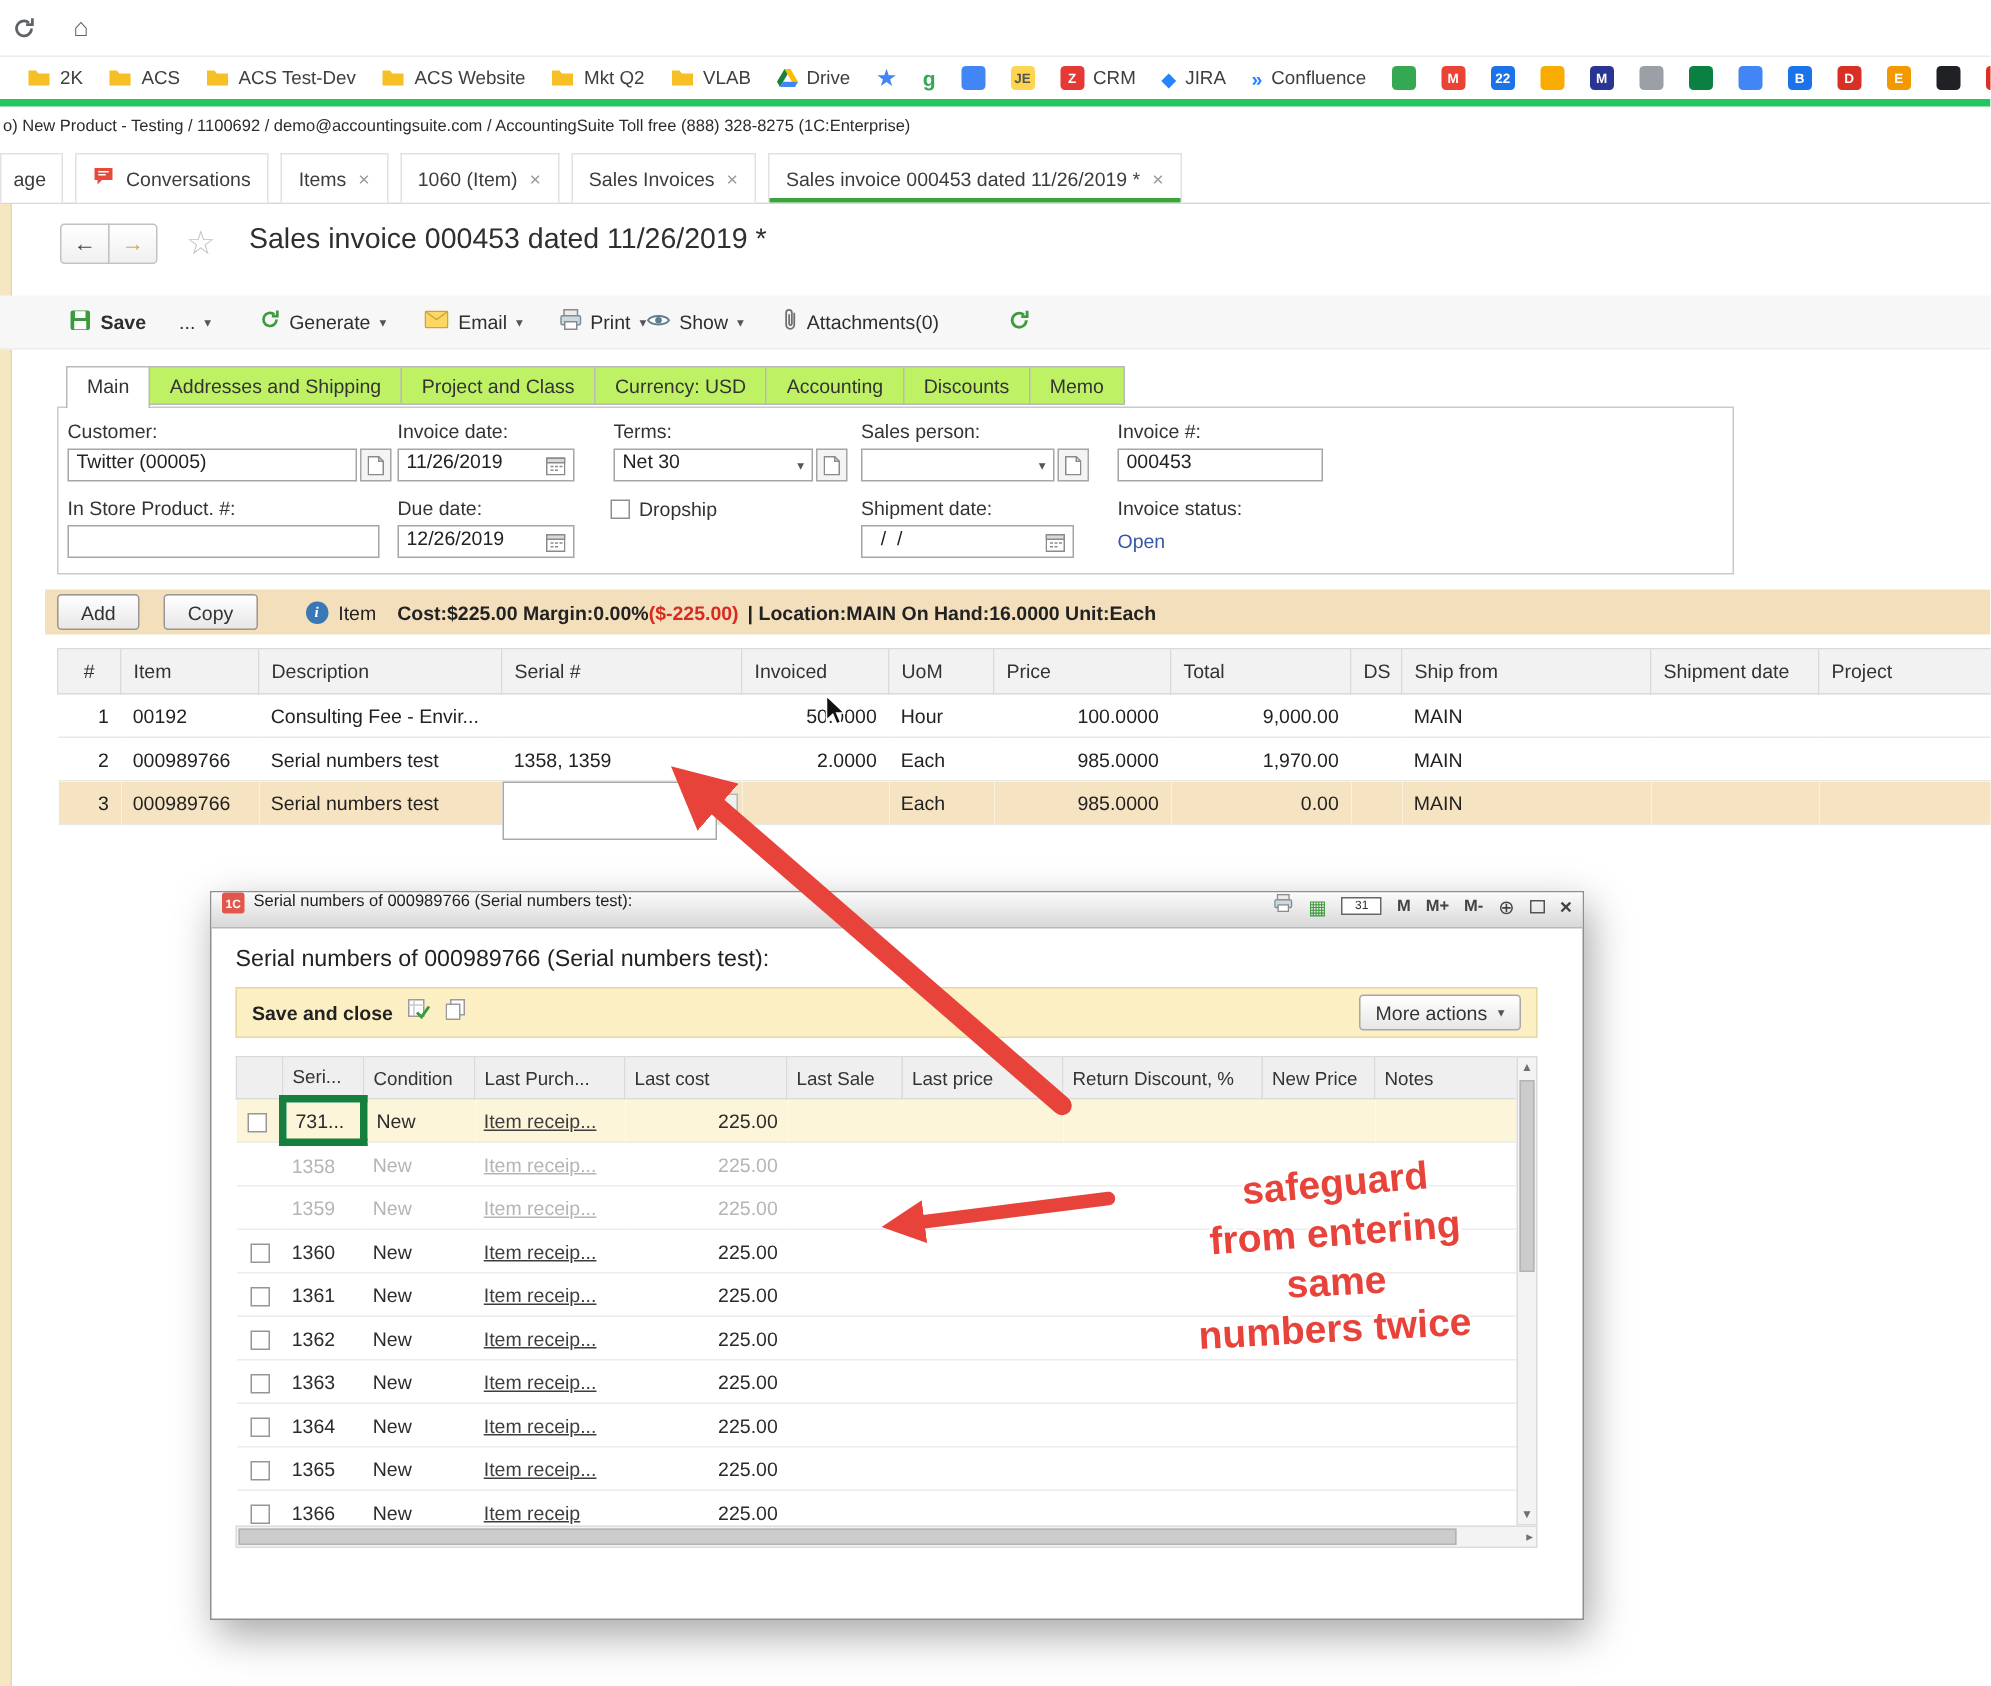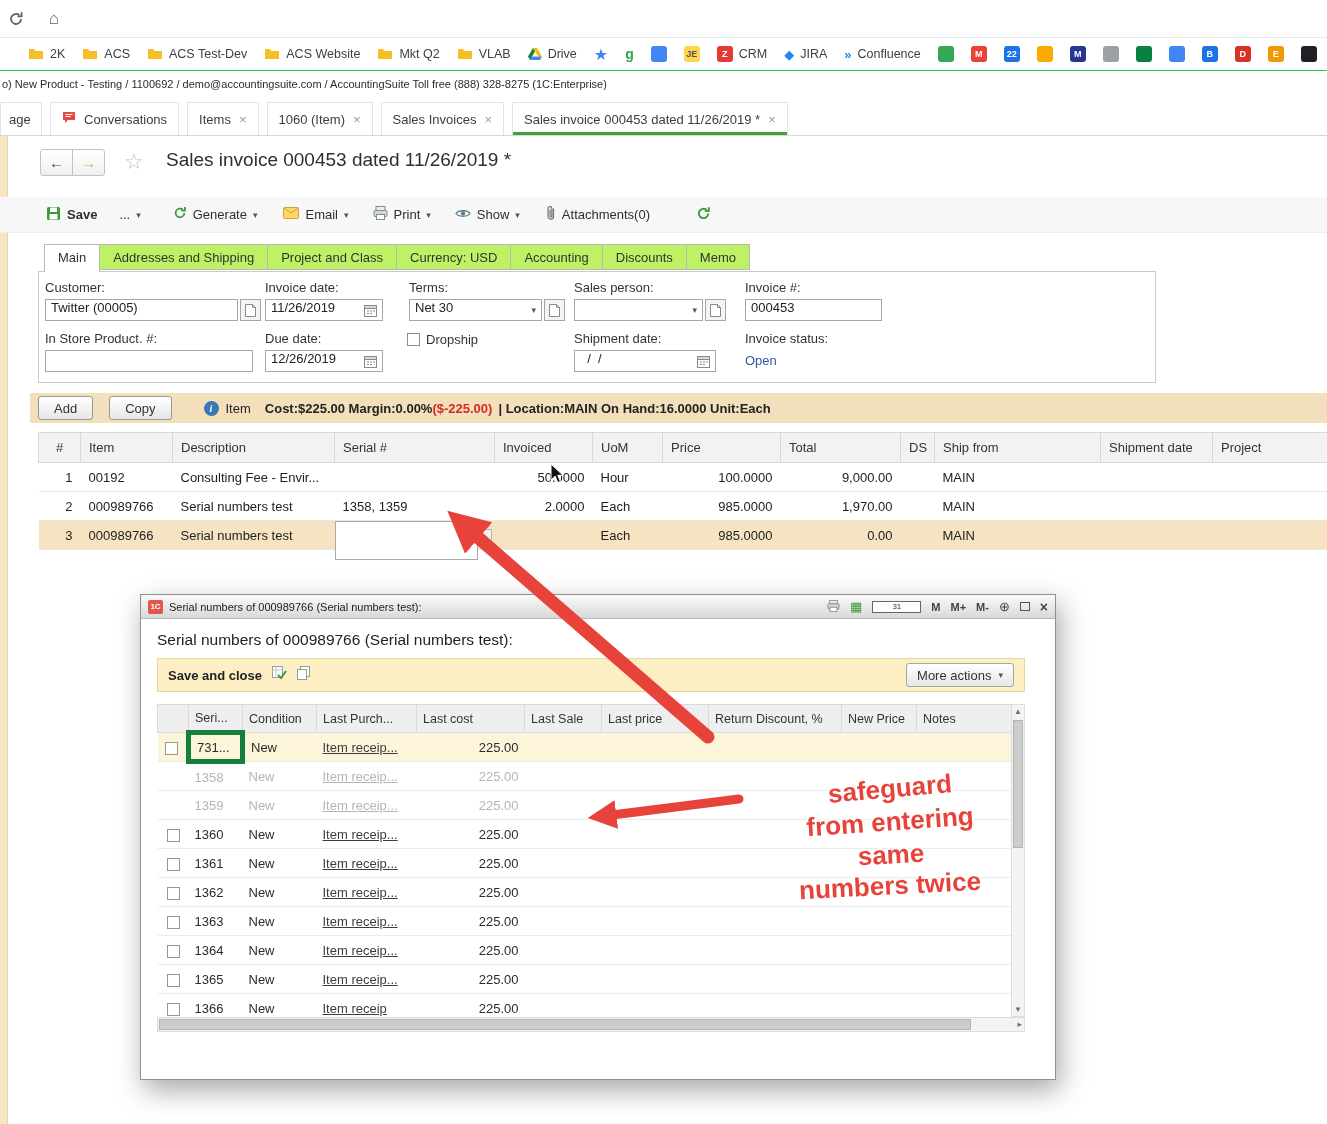--- a/index.html
+++ b/index.html
@@ -5,21 +5,21 @@
   *{box-sizing:border-box}
   html,body{margin:0;padding:0}
   body{font-family:"Liberation Sans",sans-serif;background:#fff}
   #stage{position:relative;width:1327px;height:1124px;background:#fff;overflow:hidden}
 
   
   #bbar{position:absolute;left:0;top:0;width:1327px;height:38px;background:#fff;border-bottom:1px solid #e8eaed;display:flex;align-items:center;padding-left:4px;gap:14px}
   .icbtn{display:inline-flex;align-items:center;justify-content:center;width:24px;height:24px;color:#5f6368;font-size:17px}
   #urlwrap{display:flex;align-items:center;gap:9px}
   #urltext{font-size:14px;color:#202124}
-  #bmbar{position:absolute;left:0;top:38px;width:1327px;height:33px;background:#fff;border-bottom:1px solid #22c55e;display:flex;align-items:center;gap:17px;padding-left:28px}
+  #bmbar{position:absolute;left:0;top:38px;width:1327px;height:33px;background:#fff;border-bottom:5px solid #22c55e;display:flex;align-items:center;gap:17px;padding-left:18px}
   .bk{display:inline-flex;align-items:center;gap:6px;font-size:12.5px;color:#3c4043;white-space:nowrap}
   .chip{width:16px;height:16px;border-radius:3px;display:inline-flex;align-items:center;justify-content:center;font-size:9px;font-weight:bold;color:#fff;line-height:1}
   .bmstar{color:#4285f4;font-size:16px}
   .gletter{color:#34a853;font-weight:bold;font-size:14px}
   .jdiamond{color:#2684ff;font-size:13px}
   .cflu{color:#2684ff;font-size:13px;font-weight:bold}
 
   
   #appline{position:absolute;left:2px;top:72px;width:1320px;height:24px;font-size:11px;color:#2b2b2b;line-height:24px;white-space:nowrap;overflow:hidden}
 
@@ -72,27 +72,27 @@
   #itable th{height:30px;background:#f2f2f2;border:1px solid #d9d9d9;font-weight:normal;font-size:13px;color:#333;text-align:left;padding:0 8px;white-space:nowrap;overflow:hidden}
   #itable th.c{text-align:center}
   #itable td{height:29px;border-bottom:1px solid #e8e8e8;font-size:13px;color:#222;padding:0 8px;white-space:nowrap;overflow:hidden;background:#fff}
   #itable .num{text-align:right}
   #itable tr.sel td{background:#f6e3c2}
   #seredit{position:absolute;left:335px;top:521px;width:143px;height:39px;background:#fff;border:1px solid #a9a9a9;z-index:6}
   #serhandle{position:absolute;left:479px;top:529px;width:13px;height:13px;border:1px solid #b5b5b5;background:#f0f0f0;z-index:6}
 
   
   #modal{position:absolute;left:140px;top:594px;width:916px;height:486px;background:#fff;border:1px solid #8f8f8f;box-shadow:4px 10px 26px rgba(0,0,0,.35);z-index:10}
-  .mtbar{height:24px;background:linear-gradient(#fbfbfb,#d8d8d8);border-bottom:1px solid #b9b9b9;display:flex;align-items:center;padding:0 7px;gap:6px}
+  .mtbar{height:24px;background:linear-gradient(#fbfbfb,#d8d8d8);border-bottom:1px solid #b9b9b9;display:flex;align-items:flex-start;padding:0 7px;gap:6px}
   .m1c{width:15px;height:14px;background:#e2574c;border-radius:2px;color:#fff;font-size:8px;font-weight:bold;display:inline-flex;align-items:center;justify-content:center;flex:none}
   .mttl{font-size:11px;color:#222;white-space:nowrap;overflow:hidden}
   .mctrls{margin-left:auto;display:flex;align-items:center;gap:10px;color:#444}
   .mtxt{font-size:11px;font-weight:bold}
   .ggrid{color:#3d9a3d;font-size:13px;line-height:1}
-  .calbox{font-size:8px;border:1px solid #666;padding:0 19px;line-height:10px;background:#fff;color:#333}
+  .calbox{font-size:8px;border:1px solid #666;padding:0 8px;line-height:10px;background:#fff;color:#333}
   .mag{font-size:13px;line-height:1}
   .maxbox{width:10px;height:9px;border:1.5px solid #555;display:inline-block}
   .mclose{font-size:14px;font-weight:bold;line-height:1}
   .mhead{margin:12px 16px 9px;font-size:15.5px;color:#222;white-space:nowrap}
   .mbar{margin:0 16px;width:868px;height:34px;background:#fcefc3;border:1px solid #e9d7a2;display:flex;align-items:center;padding:0 10px;gap:10px}
   .sclose{font-size:13px;font-weight:bold;color:#222}
   .mabtn{margin-left:auto;height:24px;padding:0 10px;border:1px solid #a6a6a6;border-radius:3px;background:linear-gradient(#fff,#e7e7e7);display:inline-flex;align-items:center;gap:7px;font-size:13px;color:#333}
   .mgridrow{margin:12px 0 0 16px;width:868px;position:relative}
   .gwrap{width:854px;height:313px;overflow:hidden}
   .gwrap table{border-collapse:collapse;table-layout:fixed;width:854px}
@@ -308,21 +308,21 @@
         <span class="caret">▾</span>
     </span>
     <span class="tbi" style="margin-right:24px">
       <span><svg width="16" height="12" viewBox="0 0 16 12">
             <rect x="0.5" y="0.5" width="15" height="11" rx="1" fill="#fdd663" stroke="#caa53d"></rect>
             <path d="M1 1l7 5 7-5" fill="none" stroke="#caa53d"></path>
           </svg></span>
       <span>Email</span>
         <span class="caret">▾</span>
     </span>
-    <span class="tbi" style="margin-right:24px">
+    <span class="tbi" style="">
       <span><svg width="15" height="14" viewBox="0 0 15 14">
             <rect x="3" y="0.5" width="9" height="4" fill="#ececec" stroke="#8a8a8a"></rect>
             <rect x="1" y="4.5" width="13" height="6" rx="1" fill="#cfd8dc" stroke="#78909c"></rect>
             <rect x="3.5" y="8.5" width="8" height="5" fill="#fff" stroke="#8a8a8a"></rect>
           </svg></span>
       <span>Print</span>
         <span class="caret">▾</span>
     </span>
     <span class="tbi" style="margin-right:26px">
       <span><svg width="16" height="11" viewBox="0 0 16 11">

